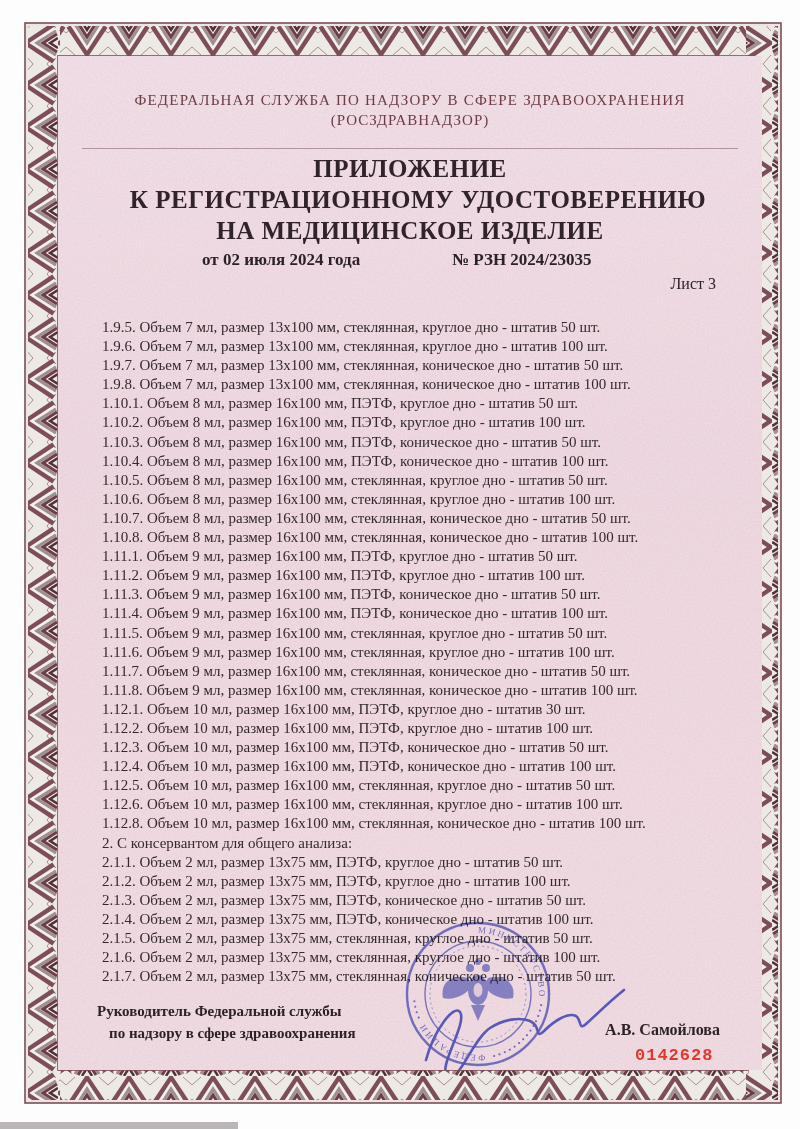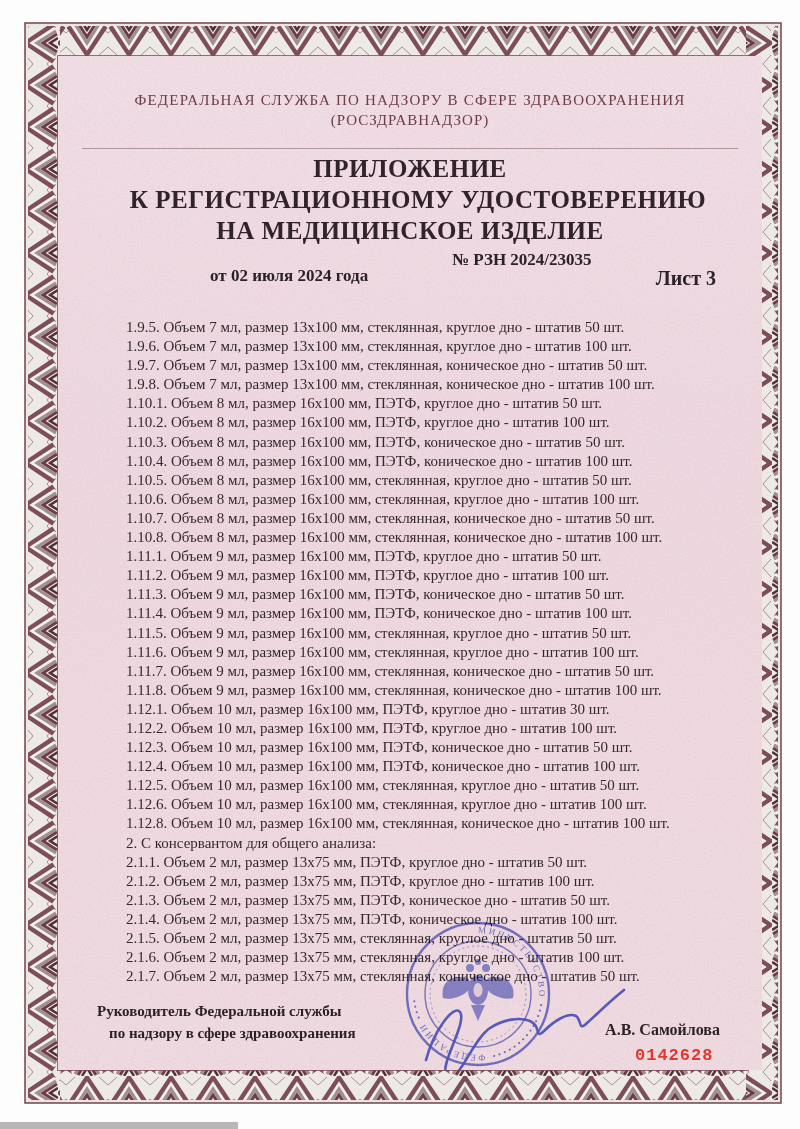--- a/index.html
+++ b/index.html
@@ -16,25 +16,25 @@
   .agency.l2{top:56px;letter-spacing:1px;}
   .hdr-divider{position:absolute;left:24px;right:24px;top:92px;height:1px;
                background:rgba(109,62,70,.45);}
   .title{position:absolute;left:0;width:100%;text-align:center;color:#30232a;
          font-weight:700;font-size:25px;letter-spacing:.5px;white-space:nowrap;}
   .title.t1{top:99px;}
   .title.t2{top:130px;margin-left:8px;}
   .title.t3{top:161px;}
   .date-row{position:absolute;top:194px;left:0;width:100%;height:24px;color:#2b2227;
             font-weight:700;font-size:17px;}
-  .date-row .date{position:absolute;left:152px;margin-top:16px;}
+  .date-row .date{position:absolute;left:144px;}
   .date-row .number{position:absolute;left:394px;}
-  .sheet{position:absolute;top:211px;right:46px;color:#2b2227;font-weight:700;font-size:20px;}
+  .sheet{position:absolute;top:219px;right:46px;color:#2b2227;font-weight:400;font-size:16px;}
   .list{position:absolute;top:262px;left:44px;right:14px;color:#33292d;
-        font-size:15px;line-height:19.1px;margin-left:24px;}
+        font-size:15px;line-height:19.1px;}
   .list-line{white-space:nowrap;}
   .signer{position:absolute;color:#2b2227;font-weight:700;font-size:15px;white-space:nowrap;}
   .signer.s1{left:39px;top:947px;}
   .signer.s2{left:51px;top:969px;}
   .signer-name{position:absolute;top:965px;right:42px;color:#2b2227;font-weight:700;font-size:16px;margin-left:34px;}
   .sealbox{position:absolute;left:330px;top:846px;mix-blend-mode:multiply;}
   .serial{position:absolute;left:577px;top:990px;color:#e2372b;font-weight:700;
           font-family:"Liberation Mono","DejaVu Sans Mono",monospace;font-size:17px;letter-spacing:1px;}
   .scan-artifact{position:absolute;left:0;top:1122px;width:238px;height:7px;background:#bab6b7;}
 </style>

